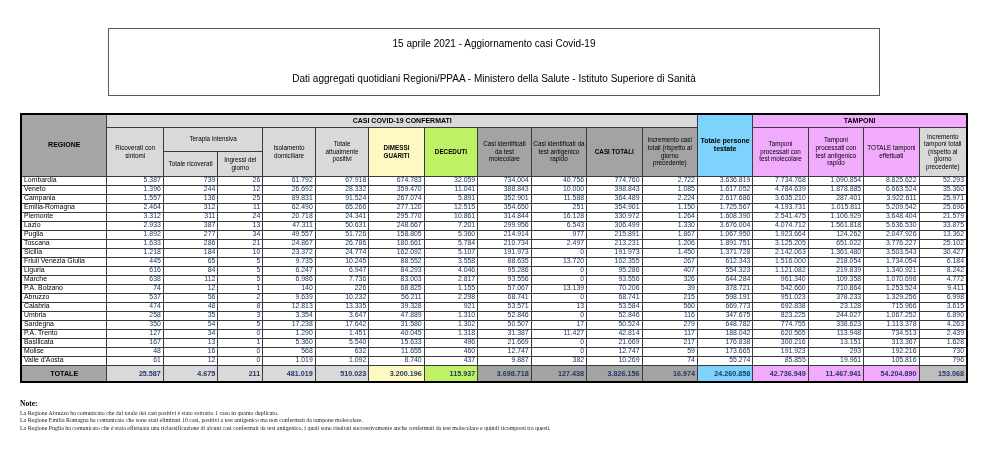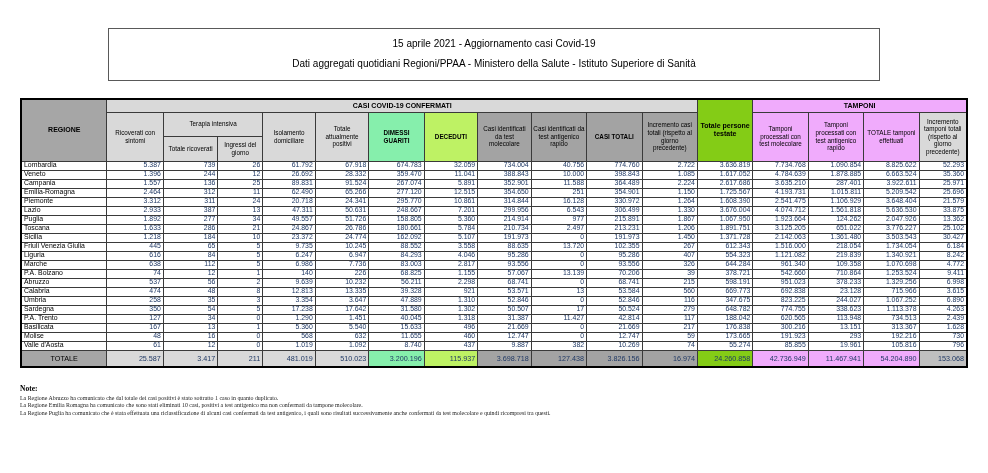--- a/index.html
+++ b/index.html
@@ -1,44 +1,44 @@
 <!DOCTYPE html>
 <html><head>
 <meta charset="utf-8">
 <style>
   * { margin:0; padding:0; box-sizing:border-box; }
   html,body { width:988px; height:473px; background:#ffffff; font-family:"Liberation Sans", sans-serif; color:#000; overflow:hidden; }
   .page { width:988px; height:473px; padding:28px 20px 0 20px; }
 
   .title-box { border:1px solid #595959; width:772px; margin:0 auto; padding:7px 4px 9px 4px; text-align:center; }
   .title-box .t1 { font-size:10px; line-height:15px; }
-  .title-box .t2 { font-size:10px; line-height:15px; margin-top:5px; }
+  .title-box .t2 { font-size:10px; line-height:15px; margin-top:20px; }
 
   table.covid { width:948px; margin-top:17px; border-collapse:collapse; table-layout:fixed; border:2px solid #000; }
   th, td { border:1px solid #3a3a3a; overflow:hidden; }
   thead th { font-size:6.3px; line-height:1.2; font-weight:normal; text-align:center; vertical-align:middle; padding:1px 1px; }
   thead tr.gr th { height:13px; font-weight:bold; font-size:7px; }
   thead tr.h2 th { height:24px; }
   thead tr.h3 th { height:25px; }
 
   .bg-dgray { background:#a6a6a6; }
   .bg-gray  { background:#d9d9d9;margin-top:12px; }
-  .bg-green { background:#86efac; }
+  .bg-green { background:#fef9c3; }
   .bg-red   { background:#bef264; }
   .bg-yellow{ background:#a3a3a3; }
-  .bg-cyan  { background:#84cc16; }
+  .bg-cyan  { background:#7dd3fc; }
   .bg-lblue { background:#f0abfc; }
   .bg-gray2 { background:#bfbfbf; }
 
   th.bold { font-weight:bold; }
 
   tbody td { height:9px; font-size:6.9px; line-height:1; padding:0 2px; white-space:nowrap; }
   tbody td.region { text-align:left; color:#000; }
   tbody td.num { text-align:right; color:#1f3864; }
-  tbody tr.totale td { height:17px; font-weight:normal; font-size:7.2px; }
+  tbody tr.totale td { height:17px; font-weight:bold; font-size:7.2px; }
   tbody tr.totale td.region { text-align:center; }
 
   .notes { margin-top:16px;font-family:Liberation Serif, serif; }
   .notes .nh { font-size:7.5px; font-weight:bold; }
   .notes .nl { font-size:5.9px; line-height:1.05; color:#222; margin-top:1.5px; }
   .notes .nl:first-of-type { margin-top:12px; }
 </style>
 </head>
 <body>
 
@@ -493,21 +493,21 @@
           <td class="num">74</td>
           <td class="num">55.274</td>
           <td class="num">85.855</td>
           <td class="num">19.961</td>
           <td class="num">105.816</td>
           <td class="num">796</td>
         </tr>
         <tr class="totale">
           <td class="region bg-dgray">TOTALE</td>
           <td class="num bg-gray">25.587</td>
-          <td class="num bg-gray">3.417</td>
+          <td class="num bg-gray">4.675</td>
           <td class="num bg-gray">211</td>
           <td class="num bg-gray">481.019</td>
           <td class="num bg-gray">510.023</td>
           <td class="num bg-green">3.200.196</td>
           <td class="num bg-red">115.937</td>
           <td class="num bg-yellow">3.698.718</td>
           <td class="num bg-yellow">127.438</td>
           <td class="num bg-yellow">3.826.156</td>
           <td class="num bg-yellow">16.974</td>
           <td class="num bg-cyan">24.260.858</td>

